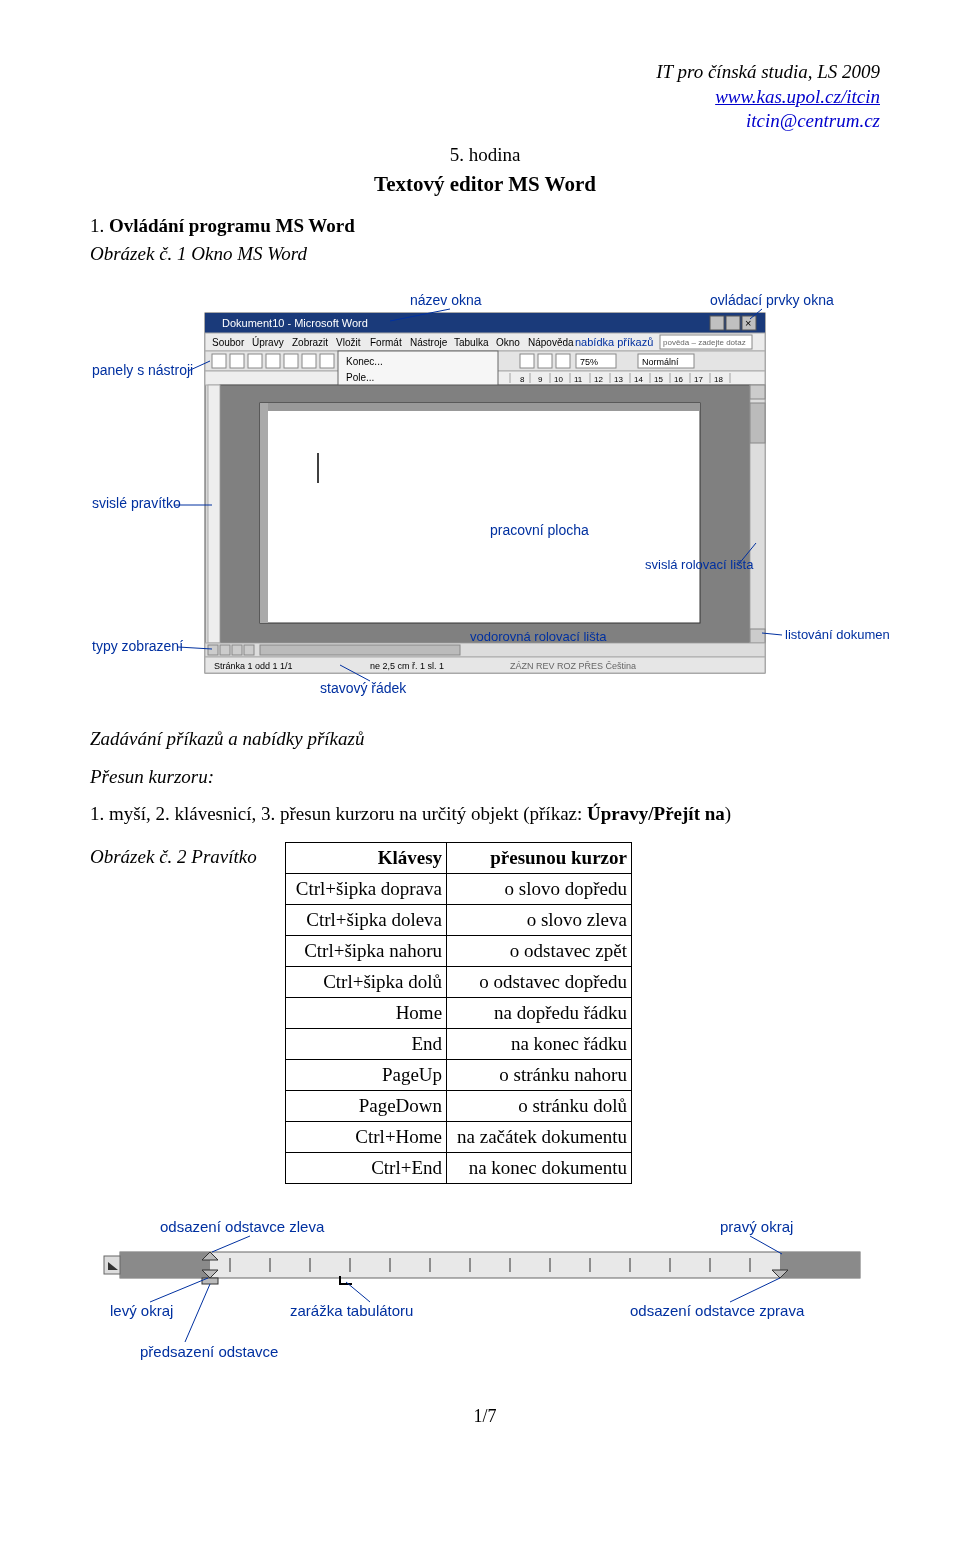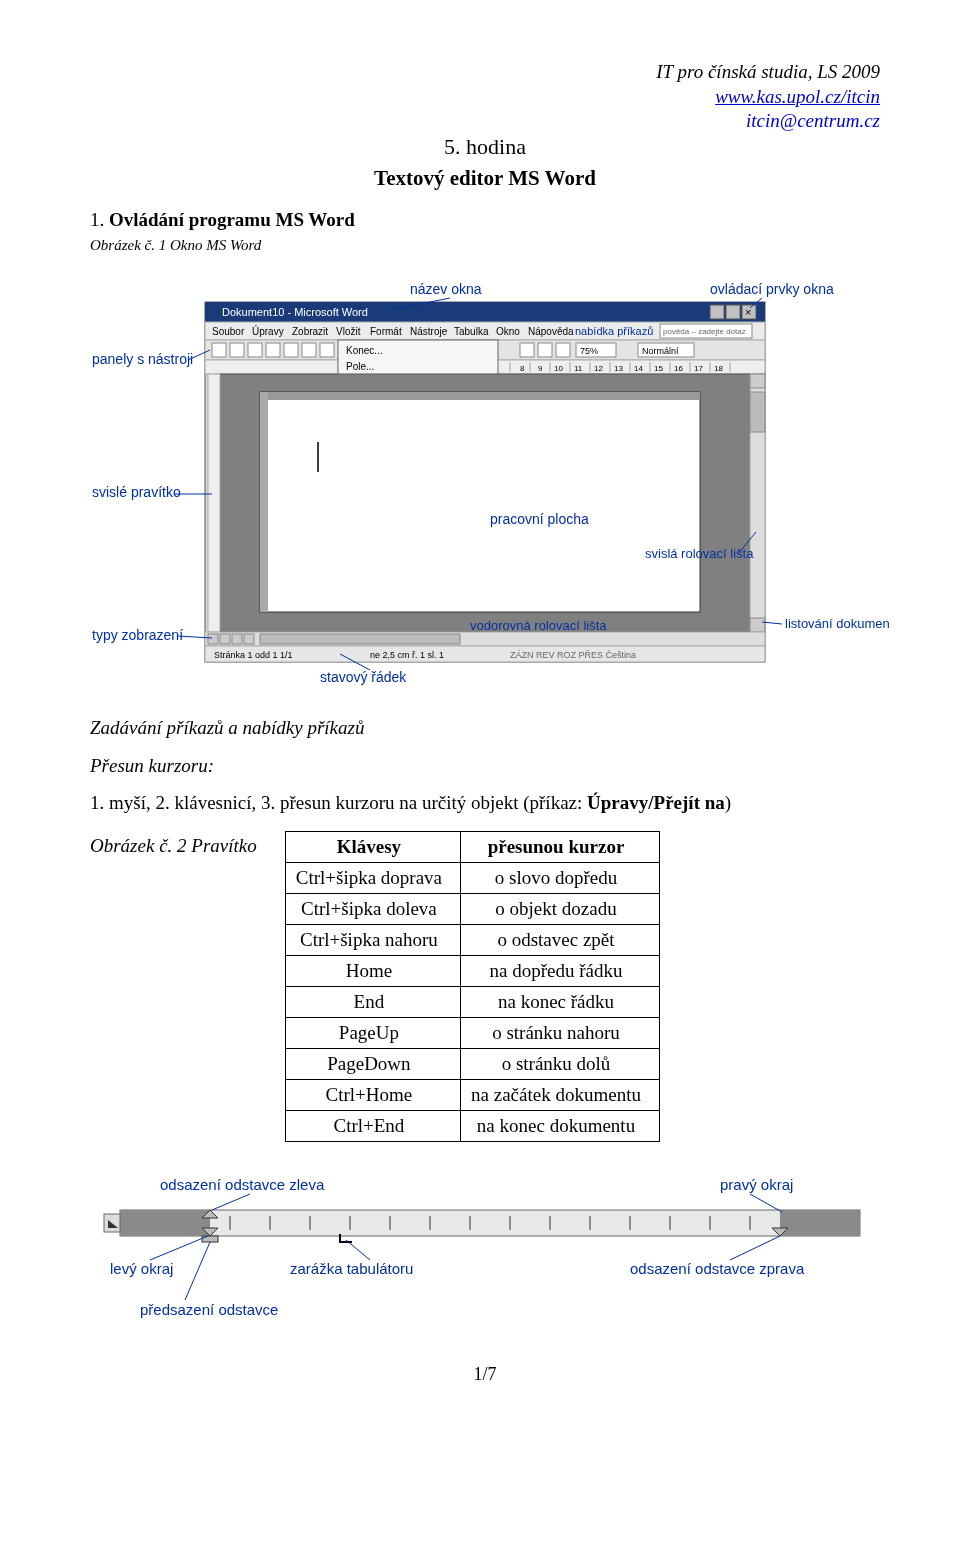--- a/index.html
+++ b/index.html
@@ -23,36 +23,37 @@
   .header-link {
     color: #0000cc;
     text-decoration: underline;
   }
   .header-email {
     color: #0000cc;
     font-style: italic;
   }
   .lesson-title {
     text-align: center;
-    font-size: 22px;
+    font-size: 19px;
+    margin-top: 10px;
   }
   .main-title {
     text-align: center;
     font-size: 21px;
     font-weight: bold;
     margin-top: 6px;
   }
   .section-heading {
     font-size: 19px;
     margin-top: 18px;
   }
   .section-heading b { font-weight: bold; }
   .caption {
     font-style: italic;
-    font-size: 15px;
+    font-size: 19px;
     margin-top: 6px;
   }
   .figure1 {
     margin-top: 18px;
     width: 800px;
   }
   .fig1-svg { width: 800px; display:block; }
   .body-text {
     font-size: 19px;
     margin-top: 22px;
@@ -70,22 +71,22 @@
     font-style: italic;
     padding-top: 4px;
     white-space: nowrap;
   }
   table.keys {
     border-collapse: collapse;
     font-size: 19px;
   }
   table.keys td, table.keys th {
     border: 1px solid #000;
-    padding: 4px 18px 4px 10px;
-    text-align: center;
+    padding: 4px 4px 4px 10px;
+    text-align: right;
     font-weight: normal;
   }
   table.keys th {
     font-weight: bold;
   }
   .figure2 {
     margin-top: 28px;
     width: 800px;
   }
   .fig2-svg { width: 800px; display:block; }
@@ -271,25 +272,29 @@
           <tr>
         <th>Klávesy</th>
         <th>přesunou kurzor</th>
       </tr>
       <tr>
             <td>Ctrl+šipka doprava</td>
             <td>o slovo dopředu</td>
           </tr>
       <tr>
             <td>Ctrl+šipka doleva</td>
-            <td>o objekt dozadu</td>
+            <td>o slovo zleva</td>
           </tr>
       <tr>
             <td>Ctrl+šipka nahoru</td>
             <td>o odstavec zpět</td>
+          </tr>
+      <tr>
+            <td>Ctrl+šipka dolů</td>
+            <td>o odstavec dopředu</td>
           </tr>
       <tr>
             <td>Home</td>
             <td>na dopředu řádku</td>
           </tr>
       <tr>
             <td>End</td>
             <td>na konec řádku</td>
           </tr>
       <tr>

